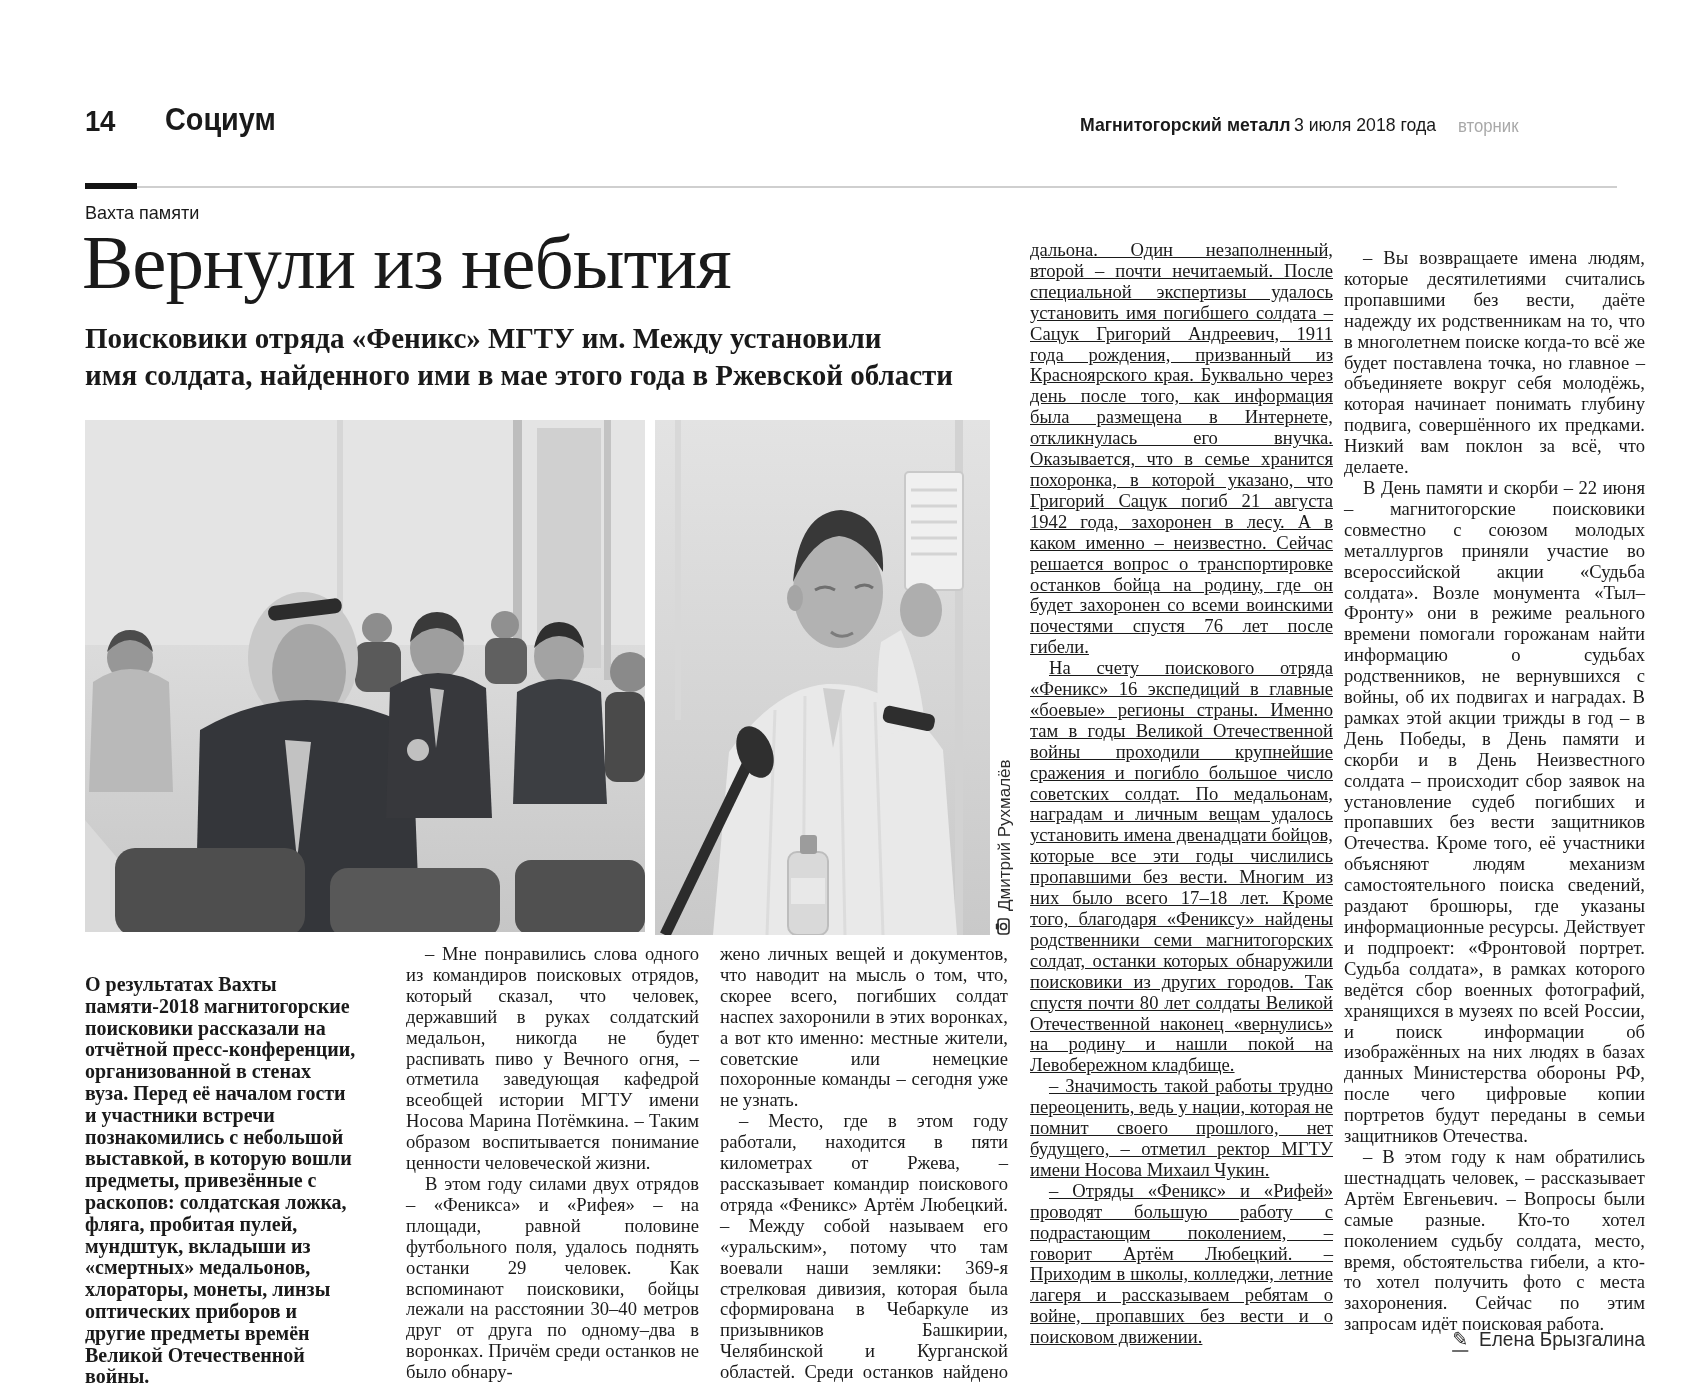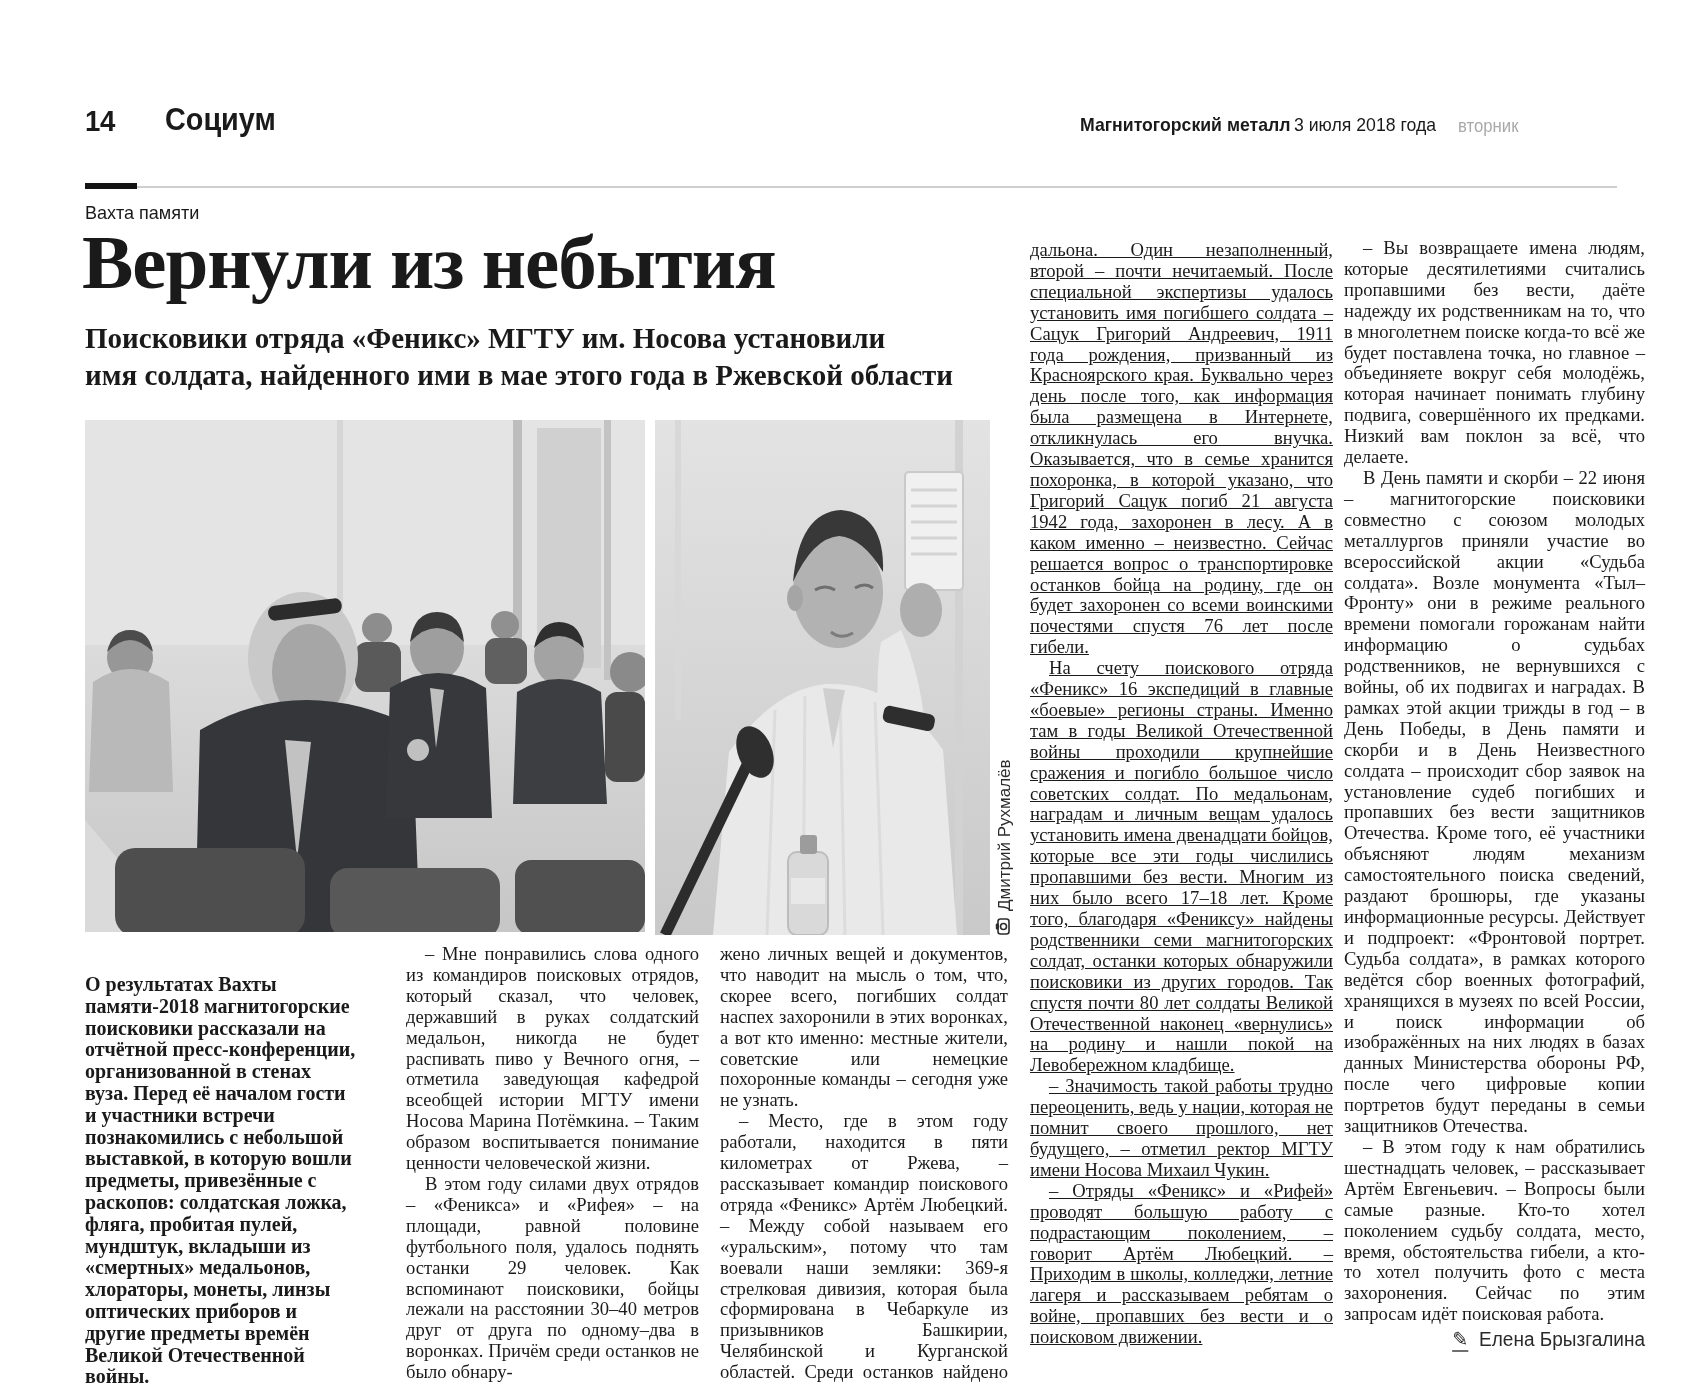--- a/index.html
+++ b/index.html
@@ -14,21 +14,21 @@
            font-size:19px;font-weight:700;transform:scaleX(.93);transform-origin:left;}
   .hdr-date{position:absolute;left:1294px;top:114px;font-family:"Liberation Sans",sans-serif;
            font-size:19px;font-weight:500;transform:scaleX(.93);transform-origin:left;}
   .hdr-weekday{position:absolute;left:1458px;top:116px;font-family:"Liberation Sans",sans-serif;
            font-size:18px;font-weight:500;color:#a9a9a9;transform:scaleX(.93);transform-origin:left;}
   .rule-gray{position:absolute;left:85px;top:186px;width:1532px;height:2px;background:#cfcfcf;}
   .rule-black{position:absolute;left:85px;top:183px;width:52px;height:6px;background:#141414;}
   
   .kicker{position:absolute;left:85px;top:202px;font-family:"Liberation Sans",sans-serif;
           font-size:19px;font-weight:500;transform:scaleX(.95);transform-origin:left;}
-  .headline{position:absolute;left:82px;top:224px;font-size:77px;font-weight:700;
+  .headline{position:absolute;left:82px;top:224px;font-size:77px;font-weight:400;
             letter-spacing:-1px;line-height:1;white-space:nowrap;}
   .subtitle{position:absolute;left:85px;top:320px;width:960px;font-size:29px;font-weight:600;
             line-height:1.26;white-space:pre-line;}
   
   .photo{position:absolute;background:#d7d7d7;}
   .photo svg{display:block;width:100%;height:100%;}
   .photo-left{left:85px;top:420px;width:560px;height:512px;}
   .photo-right{left:655px;top:420px;width:335px;height:515px;}
   .photo-credit{position:absolute;left:994px;top:935px;width:245px;height:22px;
                 transform:rotate(-90deg);transform-origin:0 0;
@@ -37,21 +37,21 @@
   .cam-ic{flex:0 0 auto;display:inline-block;}
   
   .col{position:absolute;font-size:18.6px;line-height:20.9px;text-align:justify;hyphens:auto;}
   .col p{margin:0;}
   .col p.ind{text-indent:19px;}
   .lead-col{position:absolute;left:85px;top:954px;width:274px;font-size:20px;line-height:21.8px;
             font-weight:700;text-align:left;}
   .c2{left:406px;top:944px;width:293px;}
   .c3{left:720px;top:944px;width:288px;}
   .c4{left:1030px;top:240px;width:303px;text-decoration:underline;}
-  .c5{left:1344px;top:238px;width:301px;font-family:Liberation Serif, serif;}
+  .c5{left:1344px;top:248px;width:301px;font-family:Liberation Serif, serif;}
   
   .byline{position:absolute;left:1344px;top:1328px;width:301px;text-align:right;
           font-family:"Liberation Sans",sans-serif;font-size:20px;color:#2a2a2a;
           transform:scaleX(.95);transform-origin:right;}
   .byline .pen{display:inline-block;margin-right:6px;font-size:20px;border-bottom:2px solid #6f6f6f;
           line-height:1;padding-bottom:1px;}
 </style>
 </head>
 <body>
 
@@ -60,21 +60,21 @@
   <div class="hdr-num">14</div>
   <div class="hdr-section">Социум</div>
   <div class="hdr-paper">Магнитогорский металл</div>
   <div class="hdr-date">3 июля 2018 года</div>
   <div class="hdr-weekday">вторник</div>
   <div class="rule-gray"></div>
   <div class="rule-black"></div>
 
   <div class="kicker">Вахта памяти</div>
   <h1 class="headline" style="margin:0">Вернули из небытия</h1>
-  <div class="subtitle">Поисковики отряда «Феникс» МГТУ им. Носова установили
+  <div class="subtitle">Поисковики отряда «Феникс» МГТУ им. Между установили
 имя солдата, найденного ими в мае этого года в Ржевской области</div>
 
   <div class="photo photo-left">
     <svg viewBox="0 0 560 512" preserveAspectRatio="none">
       <defs>
         <linearGradient id="wallL" x1="0" y1="0" x2="0" y2="1">
           <stop offset="0" stop-color="#ececec"></stop>
             <stop offset="1" stop-color="#c6c6c6"></stop>
         </linearGradient>
       </defs>

